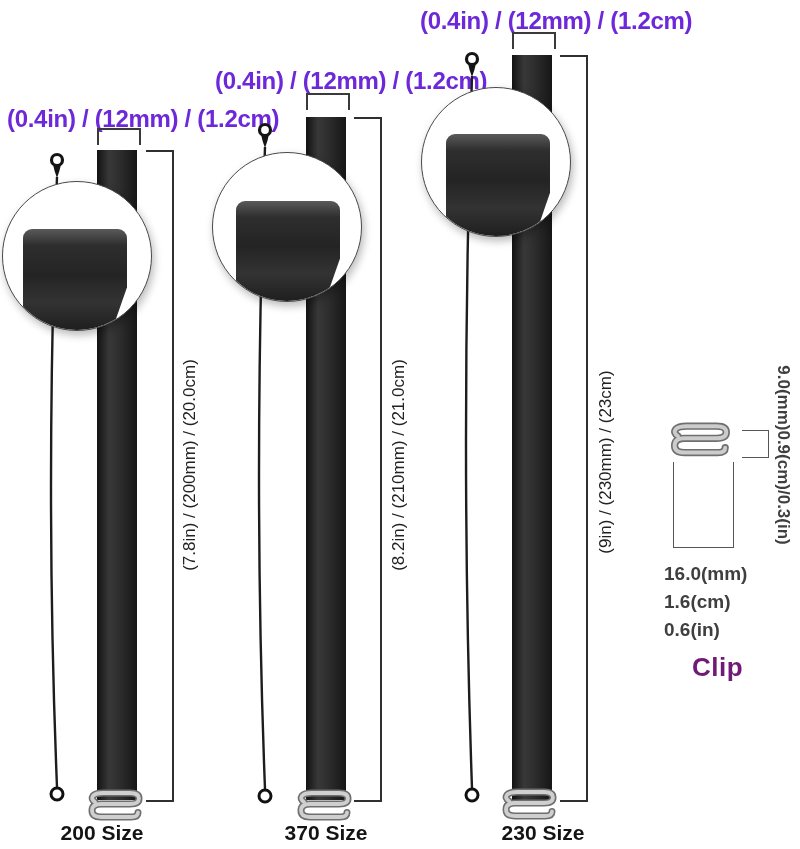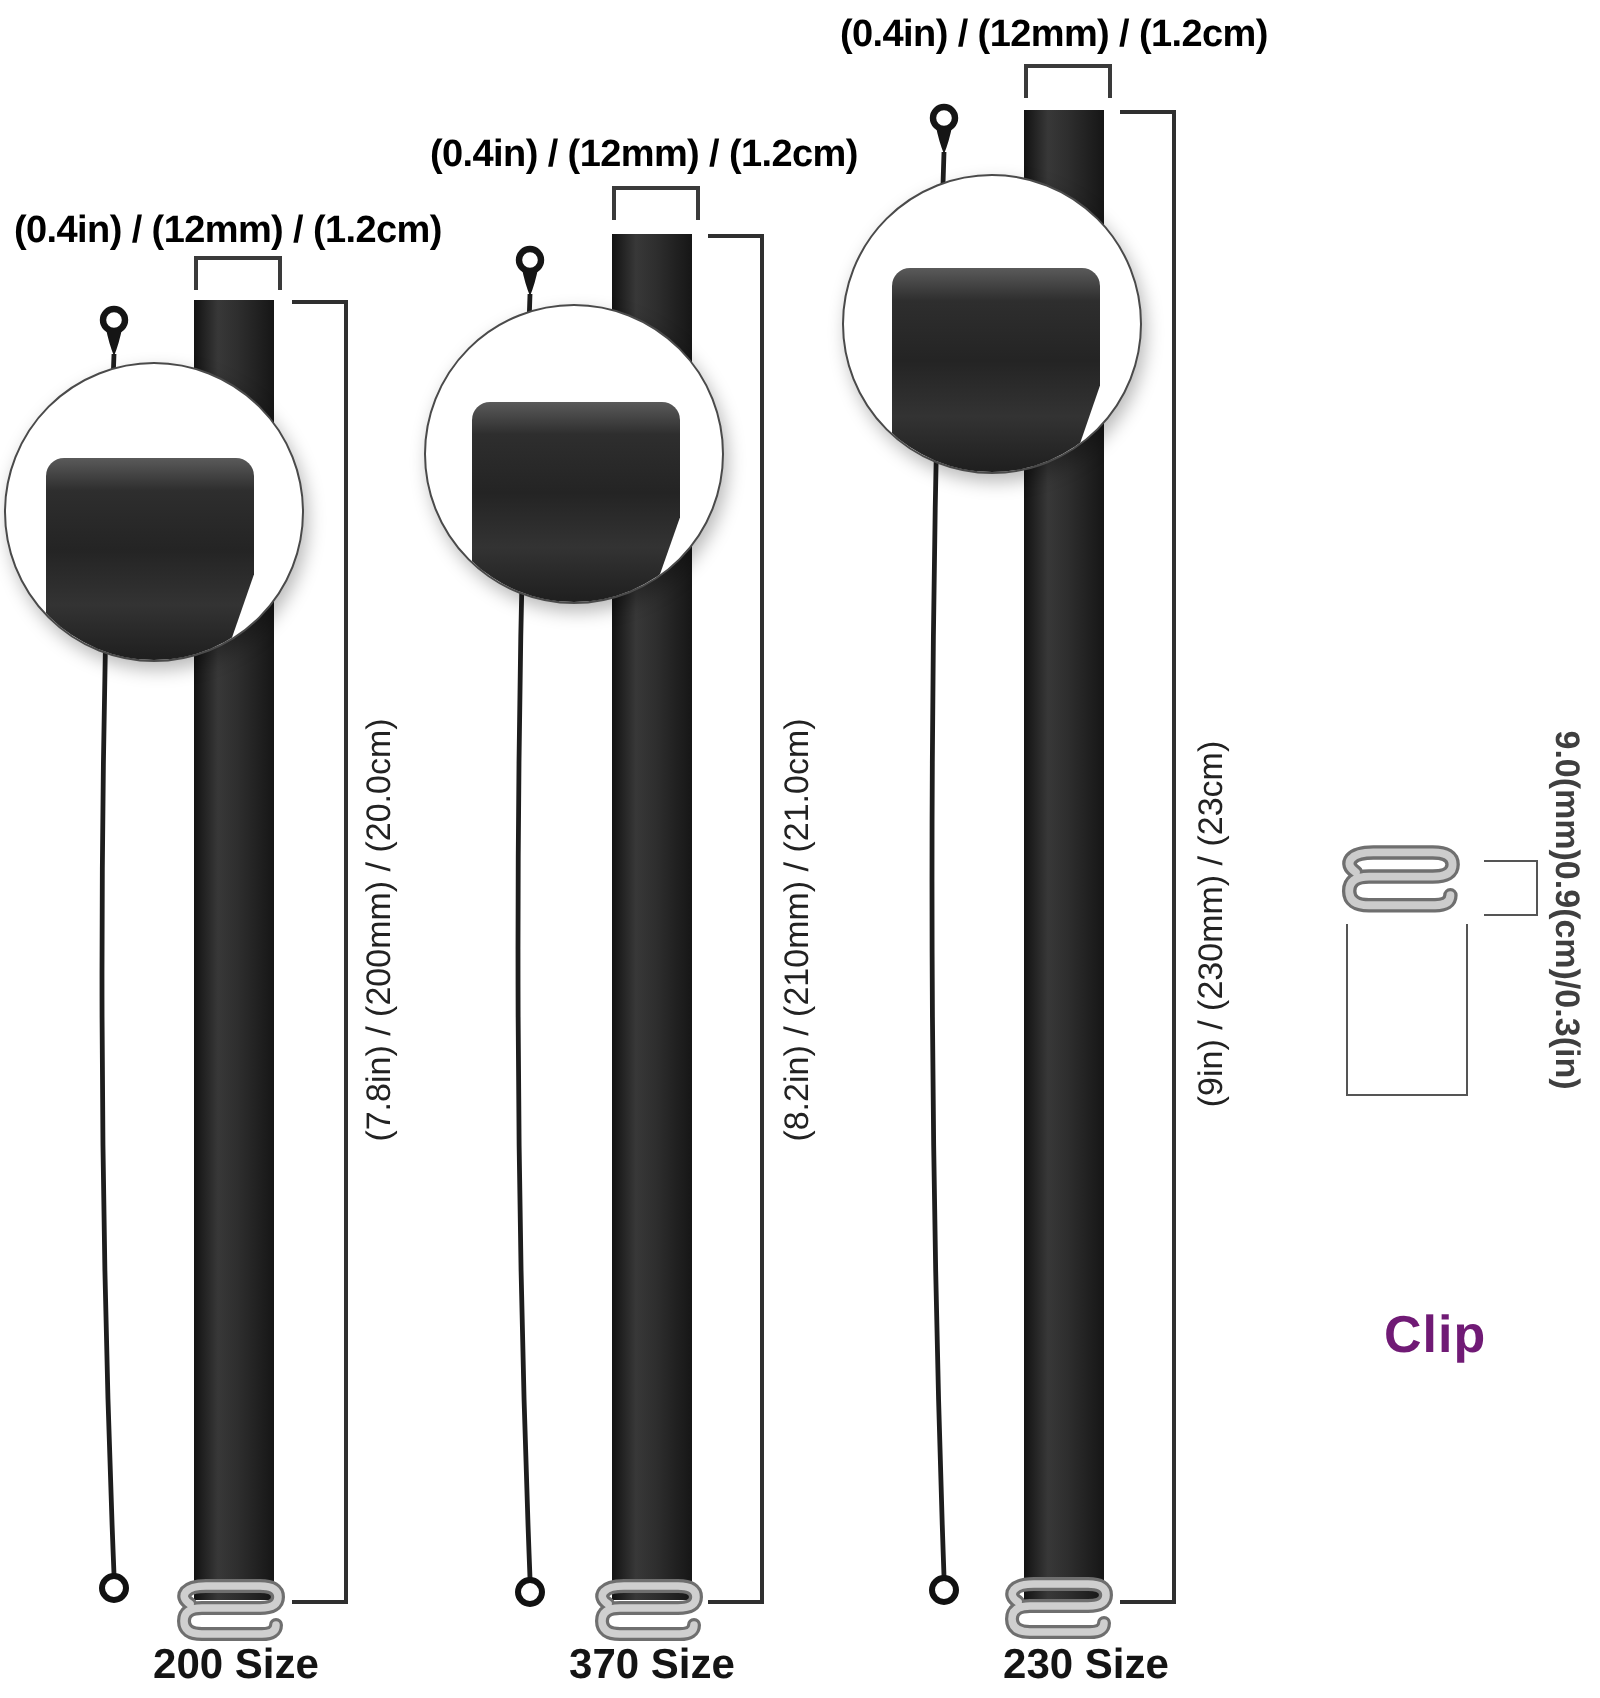--- a/index.html
+++ b/index.html
@@ -1,21 +1,21 @@
 <!DOCTYPE html>
 <html><head>
 <meta charset="utf-8">
 <style>
   html,body{margin:0;padding:0;background:#fff;}
   .canvas{position:relative;width:800px;height:849px;background:#ffffff;overflow:hidden;
           font-family:"Liberation Sans","DejaVu Sans",sans-serif;color:#1c1c1c;}
   .abs{position:absolute;}
 
   
-  .wlabel{font-size:19px;font-weight:bold;letter-spacing:-0.3px;white-space:nowrap;color:#000000;}
+  .wlabel{font-size:24px;font-weight:bold;letter-spacing:-0.3px;white-space:nowrap;color:#6d28d9;}
   .wl1{left:7px;top:105px;}
   .wl2{left:215px;top:67px;}
   .wl3{left:420px;top:7px;}
 
   
   .wbracket{border-top:2px solid #3a3a3a;border-left:2px solid #3a3a3a;border-right:2px solid #3a3a3a;width:40px;height:15px;}
   .wb1{left:97px;top:128px;}
   .wb2{left:306px;top:93px;}
   .wb3{left:512px;top:32px;}
 
@@ -46,21 +46,21 @@
   .c3{left:421px;top:87px;}
   .innerband{position:absolute;width:104px;border-radius:9px 9px 0 0;
      background:linear-gradient(180deg,#5a5a5a 0%,#2e2e2e 16%,#242424 45%,#333 72%,#1e1e1e 100%);
      clip-path:polygon(0 0,100% 0,100% 57%,85% 101%,0 101%);}
   .ib1{left:20px;top:47px;height:102px;}
   .ib2{left:23px;top:48px;height:101px;}
   .ib3{left:24px;top:46px;height:103px;}
 
   
   .sizelabel{font-size:21px;font-weight:bold;color:#141414;white-space:nowrap;transform:translateX(-50%);}
-  .sl1{left:118px;top:821px;}
+  .sl1{left:102px;top:821px;}
   .sl2{left:326px;top:821px;}
   .sl3{left:531px;top:821px;margin-left:12px;}
 
   
   .clip-vtext{font-size:17px;font-weight:bold;color:#3f3f3f;white-space:nowrap;
               transform:translate(-50%,-50%) rotate(90deg);left:783px;top:455px;}
   .clip-hbracket{left:742px;top:430px;width:26px;height:26px;
                  border-top:1.5px solid #555;border-right:1.5px solid #555;border-bottom:1.5px solid #555;}
   .clip-wbracket{left:673px;top:462px;width:59px;height:85px;
                  border-left:1.5px solid #555;border-right:1.5px solid #555;border-bottom:1.5px solid #555;}
@@ -142,16 +142,21 @@
 
   <svg class="abs" style="left:668px;top:421px;" width="66" height="39" viewBox="0 0 60 34">
     <path d="M9,13 Q4.5,10 7,6.8 Q9.5,4 17,4 L44,4 Q53,4 53,9.5 Q53,15 44,15 L15,15 Q6,15 6,21.5 Q6,28 15,28 L45,28 Q52,28 52,23.5" fill="none" stroke="#6f6f6f" stroke-width="6.6" stroke-linecap="round" stroke-linejoin="round"></path>
     <path d="M9,13 Q4.5,10 7,6.8 Q9.5,4 17,4 L44,4 Q53,4 53,9.5 Q53,15 44,15 L15,15 Q6,15 6,21.5 Q6,28 15,28 L45,28 Q52,28 52,23.5" fill="none" stroke="#cccccc" stroke-width="3.6" stroke-linecap="round" stroke-linejoin="round"></path>
   </svg>
 
   <div class="abs clip-hbracket"></div>
   <div class="abs clip-vtext">9.0(mm)0.9(cm)/0.3(in)</div>
   <div class="abs clip-wbracket"></div>
 
+  <div class="abs clip-measure">
+    <div>16.0(mm)</div>
+    <div>1.6(cm)</div>
+    <div>0.6(in)</div>
+  </div>
 
   <div class="abs clip-title">Clip</div>
 
 </div>
 
 </body></html>

